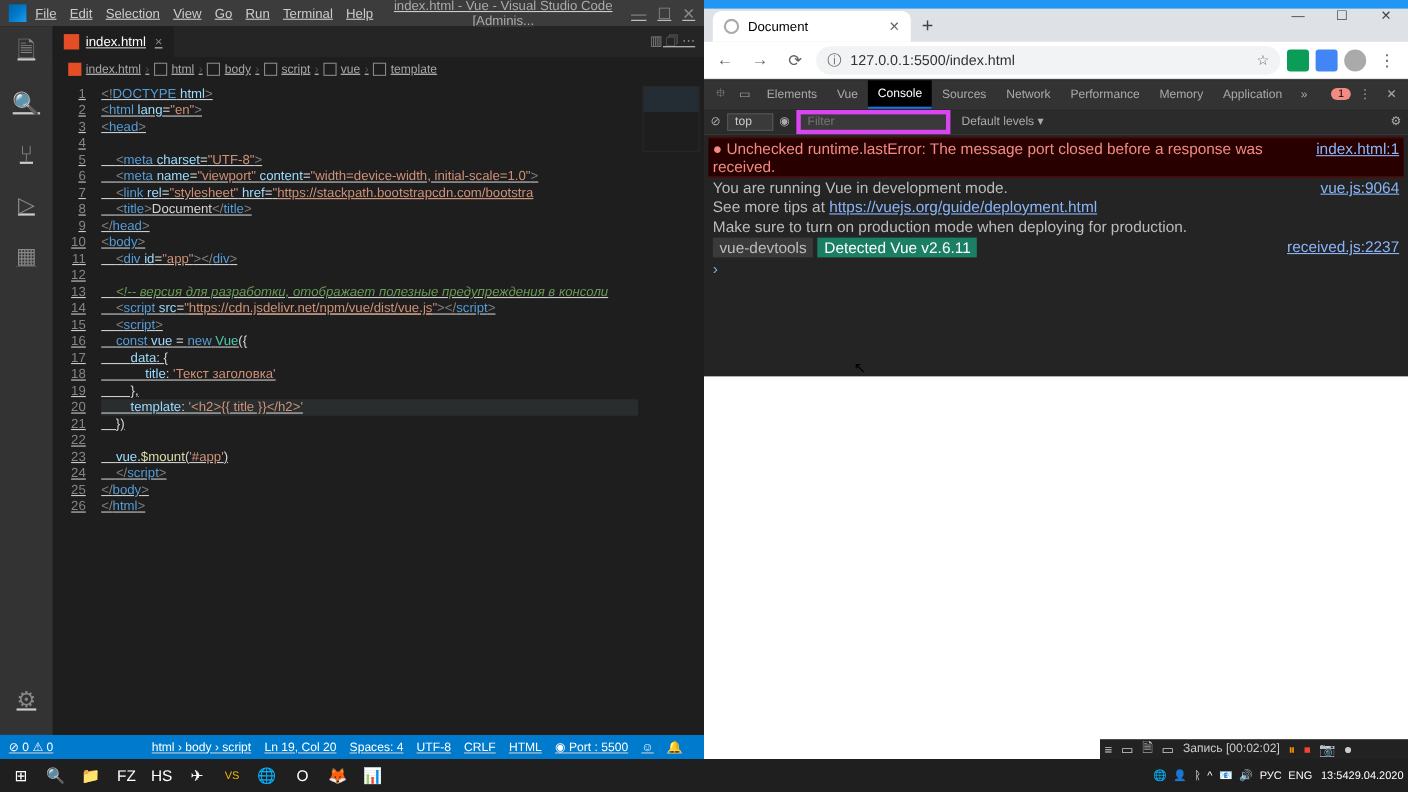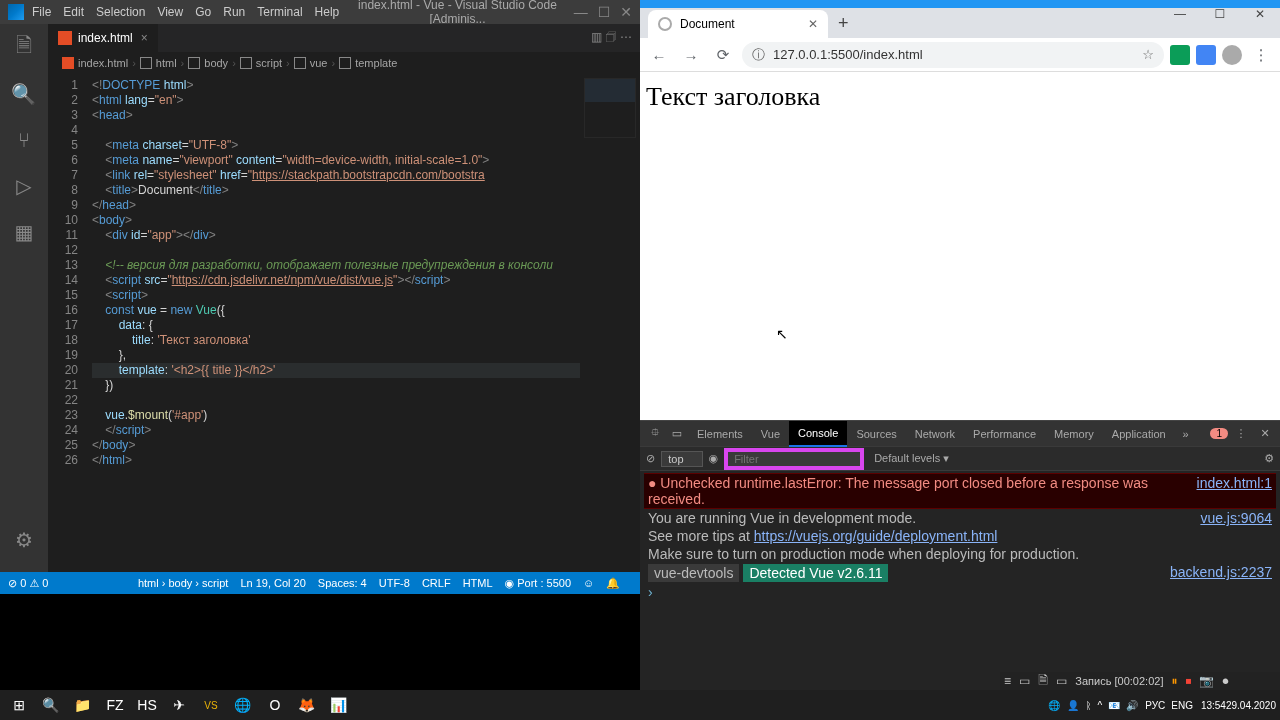--- a/index.html
+++ b/index.html
@@ -1,20 +1,20 @@
 <!DOCTYPE html>
 <html><head>
 <meta charset="utf-8">
 <style>
 * { margin:0; padding:0; box-sizing:border-box; font-family:"Segoe UI",Arial,sans-serif; }
 body { width:1280px; height:720px; overflow:hidden; background:#000; position:relative; }
 .split { display:flex; width:100%; height:690px; }
 
 
-.vscode { width:640px; height:594px; background:#1e1e1e; color:#ccc; display:flex; flex-direction:column; font-size:12px; }
+.vscode { width:640px; height:690px; background:#1e1e1e; color:#ccc; display:flex; flex-direction:column; font-size:12px;text-decoration:underline; }
 .vs-title { height:24px; background:#3c3c3c; display:flex; align-items:center; padding:0 8px; color:#ccc; font-size:12px; }
 .vs-title .logo { width:16px; height:16px; background:linear-gradient(135deg,#0065a9,#007acc,#1f9cf0); margin-right:8px; }
 .vs-title .menus span { margin-right:12px; color:#ccc; }
 .vs-title .wtitle { flex:1; text-align:center; color:#aaa; }
 .vs-title .winbtns span { margin-left:10px; color:#888; font-size:14px; }
 
 .vs-body { flex:1; display:flex; min-height:0; }
 .activity { width:48px; background:#333; display:flex; flex-direction:column; align-items:center; padding-top:10px; }
 .activity .ai { width:28px; height:28px; margin-bottom:18px; display:flex; align-items:center; justify-content:center; color:#888; font-size:20px; }
 
@@ -234,23 +234,20 @@
     <div class="urlbar">
       <span class="info">ⓘ</span>
       <span>127.0.0.1:5500/index.html</span>
       <span class="star">☆</span>
     </div>
     <div class="ext" style="background:#0b9d58"></div>
     <div class="ext" style="background:#4285f4"></div>
     <div class="ext" style="background:#aaa;border-radius:50%"></div>
     <div class="nb">⋮</div>
   </div>
-  <div class="page">
-    <h2>Текст заголовка</h2>
-  </div>
   <div class="devtools">
     <div class="dt-tabs">
       <span class="ic">⯐</span>
       <span class="ic">▭</span>
       <span class="tb ">Elements</span>
           <span class="tb ">Vue</span>
           <span class="tb active">Console</span>
           <span class="tb ">Sources</span>
           <span class="tb ">Network</span>
           <span class="tb ">Performance</span>
@@ -282,21 +279,21 @@
           </div>
           <div class="ln info">
             <span>See more tips at <span class="lnk">https://vuejs.org/guide/deployment.html</span></span>
           </div>
           <div class="ln info">
             <span>Make sure to turn on production mode when deploying for production.</span>
           </div>
           <div class="ln">
             <span class="badge1">vue-devtools</span>
             <span class="badge2">Detected Vue v2.6.11</span>
-            <span class="src">backend.js:2237</span>
+            <span class="src">received.js:2237</span>
           </div>
           <div class="ln">
             <span class="prompt">›</span>
           </div>
         </div>
   </div>
 </div>
 
 </div>
 

